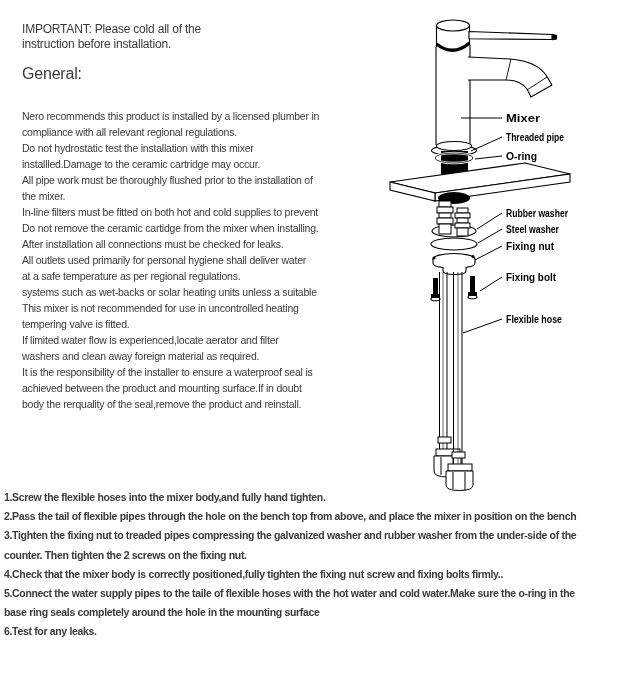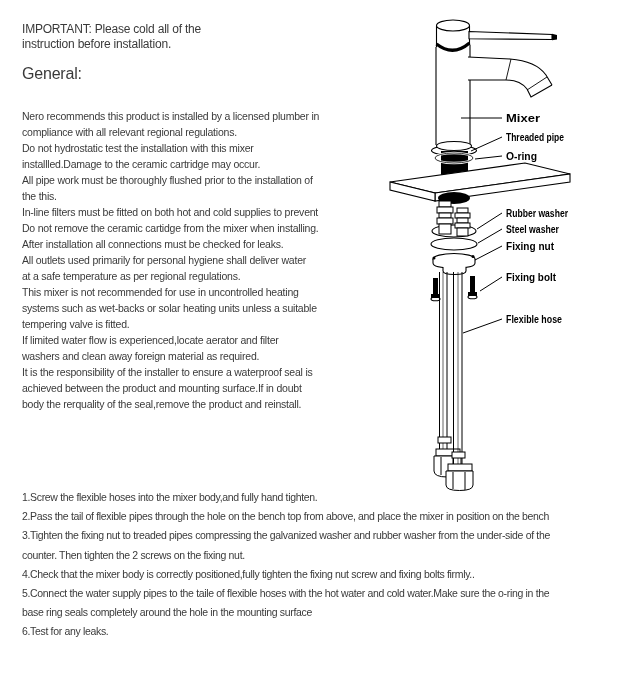--- a/index.html
+++ b/index.html
@@ -18,22 +18,22 @@
   }
   .general-title{
     position:absolute;left:22px;top:65px;
     font-size:16px;letter-spacing:-0.2px;text-align:right;
   }
   .general-block{
     position:absolute;left:22px;top:108px;
     font-size:10.5px;line-height:16px;letter-spacing:-0.22px;
   }
   .steps-block{
-    position:absolute;left:22px;top:488px;width:596px;
-    font-size:10.5px;line-height:19.2px;letter-spacing:-0.33px;
+    position:absolute;left:4px;top:488px;width:596px;
+    font-size:10.5px;line-height:19.2px;letter-spacing:-0.33px;font-weight:bold;
   }
   .diagram-svg{
     position:absolute;left:380px;top:10px;width:240px;height:490px;
   }
   .diagram-svg text{
     font-family:"Liberation Sans", sans-serif;
     font-weight:bold;font-size:11px;fill:#000000;
   }
 </style>
 </head>
@@ -47,28 +47,28 @@
   </div>
 
   <div class="general-title line">General:</div>
 
   <div class="general-block">
     <div class="line">Nero recommends this product is installed by a licensed plumber in</div>
     <div class="line">compliance with all relevant regional regulations.</div>
     <div class="line">Do not hydrostatic test the installation with this mixer</div>
     <div class="line">installled.Damage to the ceramic cartridge may occur.</div>
     <div class="line">All pipe work must be thoroughly flushed prior to the installation of</div>
-    <div class="line">the this.</div>
+    <div class="line">the mixer.</div>
     <div class="line">In-line filters must be fitted on both hot and cold supplies to prevent</div>
     <div class="line">Do not remove the ceramic cartidge from the mixer when installing.</div>
     <div class="line">After installation all connections must be checked for leaks.</div>
     <div class="line">All outlets used primarily for personal hygiene shall deliver water</div>
     <div class="line">at a safe temperature as per regional regulations.</div>
+    <div class="line">systems such as wet-backs or solar heating units unless a suitable</div>
     <div class="line">This mixer is not recommended for use in uncontrolled heating</div>
-    <div class="line">systems such as wet-backs or solar heating units unless a suitable</div>
     <div class="line">tempering valve is fitted.</div>
     <div class="line">If limited water flow is experienced,locate aerator and filter</div>
     <div class="line">washers and clean away foreign material as required.</div>
     <div class="line">It is the responsibility of the installer to ensure a waterproof seal is</div>
     <div class="line">achieved between the product and mounting surface.If in doubt</div>
     <div class="line">body the rerquality of the seal,remove the product and reinstall.</div>
   </div>
 
   <div class="steps-block">
     <div class="line">1.Screw the flexible hoses into the mixer body,and fully hand tighten.</div>

